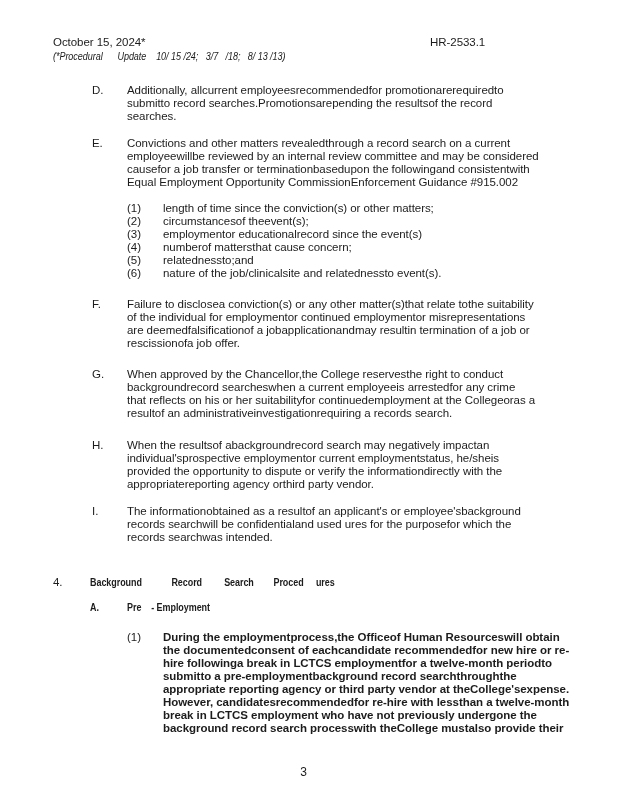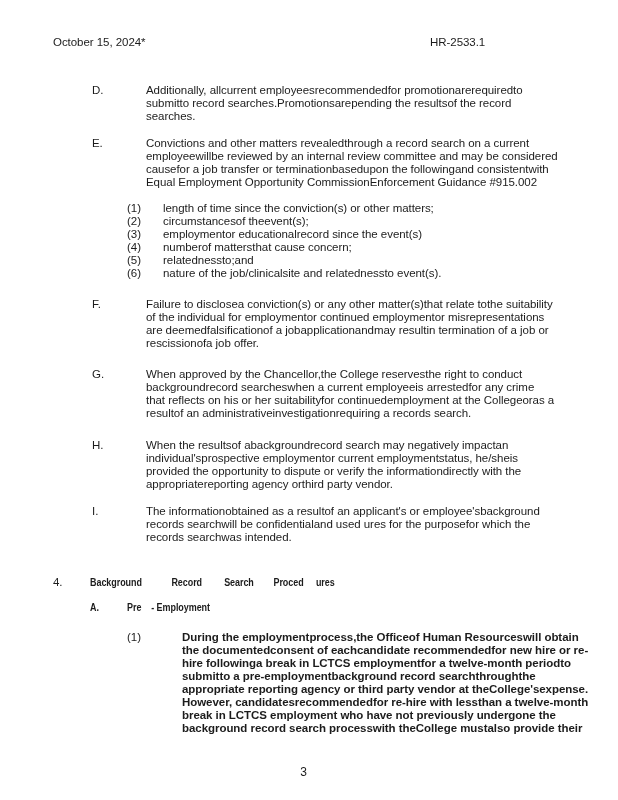--- a/index.html
+++ b/index.html
@@ -11,21 +11,21 @@
   }
   .hdr-date{position:absolute;left:53px;top:36px;white-space:pre;}
   .hdr-code{position:absolute;left:430px;top:36px;white-space:pre;}
   .hdr-note{position:absolute;left:53px;top:50px;}
   .cond-italic{
     display:inline-block;font-style:italic;font-size:11px;
     transform:scaleX(0.82);transform-origin:0 50%;white-space:pre;
   }
   .oitem{position:absolute;left:92px;width:510px;display:flex;}
   .olabel{width:35px;flex:none;}
-  .otext{white-space:pre-line;width:470px;margin-left:19px;}
+  .otext{white-space:pre-line;width:470px;}
   .b-d{top:84px;}  .b-e{top:137px;}  .b-f{top:298px;}
   .b-g{top:368px;} .b-h{top:439px;}  .b-i{top:505px;}
   .sublist{position:absolute;left:127px;top:202px;width:470px;}
   .srow{display:flex;}
   .snum{width:36px;flex:none;}
   .stext{flex:1;}
   .sec4{position:absolute;left:53px;top:576px;display:flex;width:540px;}
   .sec4-num{width:37px;flex:none;}
   .bcond{
     display:inline-block;font-weight:bold;
@@ -37,20 +37,23 @@
   .p1 .otext{width:449px;font-weight:bold;}
   .footer{position:absolute;left:0;right:0;top:766px;text-align:center;font-size:12px;}
 </style>
 </head>
 <body>
 
 <div class="page">
 
   <span class="hdr-date">October 15, 2024*</span>
   <span class="hdr-code">HR-2533.1</span>
+  <div class="hdr-note">
+    <span class="cond-italic">(*Procedural      Update    10/ 15 /24;   3/7   /18;   8/ 13 /13)</span>
+  </div>
 
   <div class="oitem b-d">
     <span class="olabel">D.</span>
     <div class="otext">Additionally, allcurrent  employeesrecommendedfor  promotionarerequiredto
 submitto record searches.Promotionsarepending  the resultsof the record
 searches.</div>
   </div>
 
   <div class="oitem b-e">
     <span class="olabel">E.</span>

